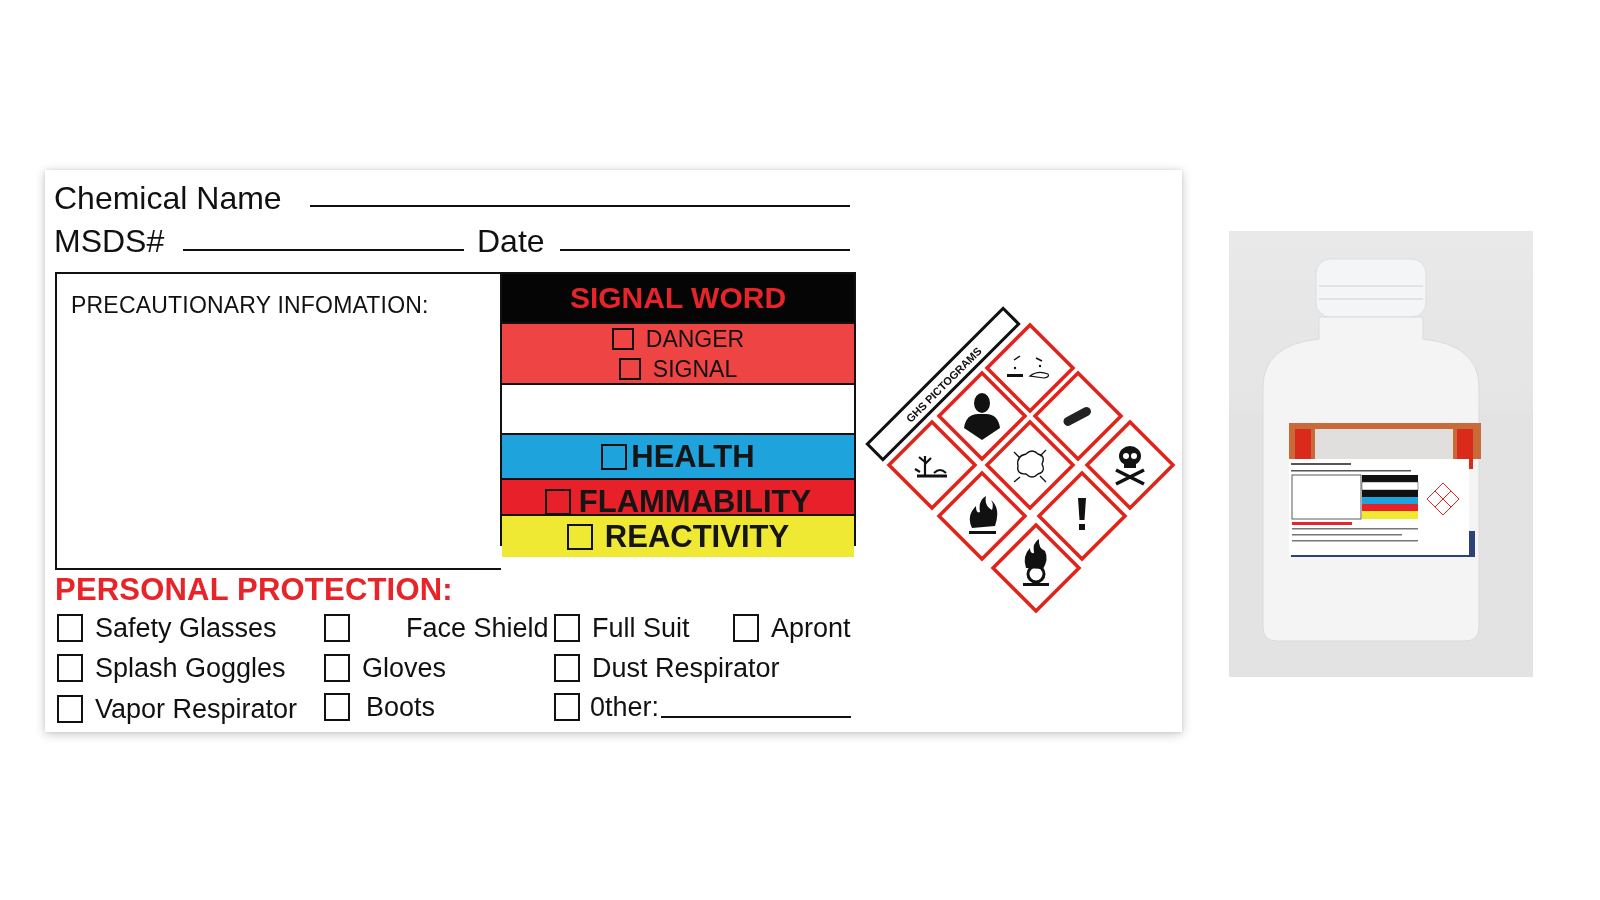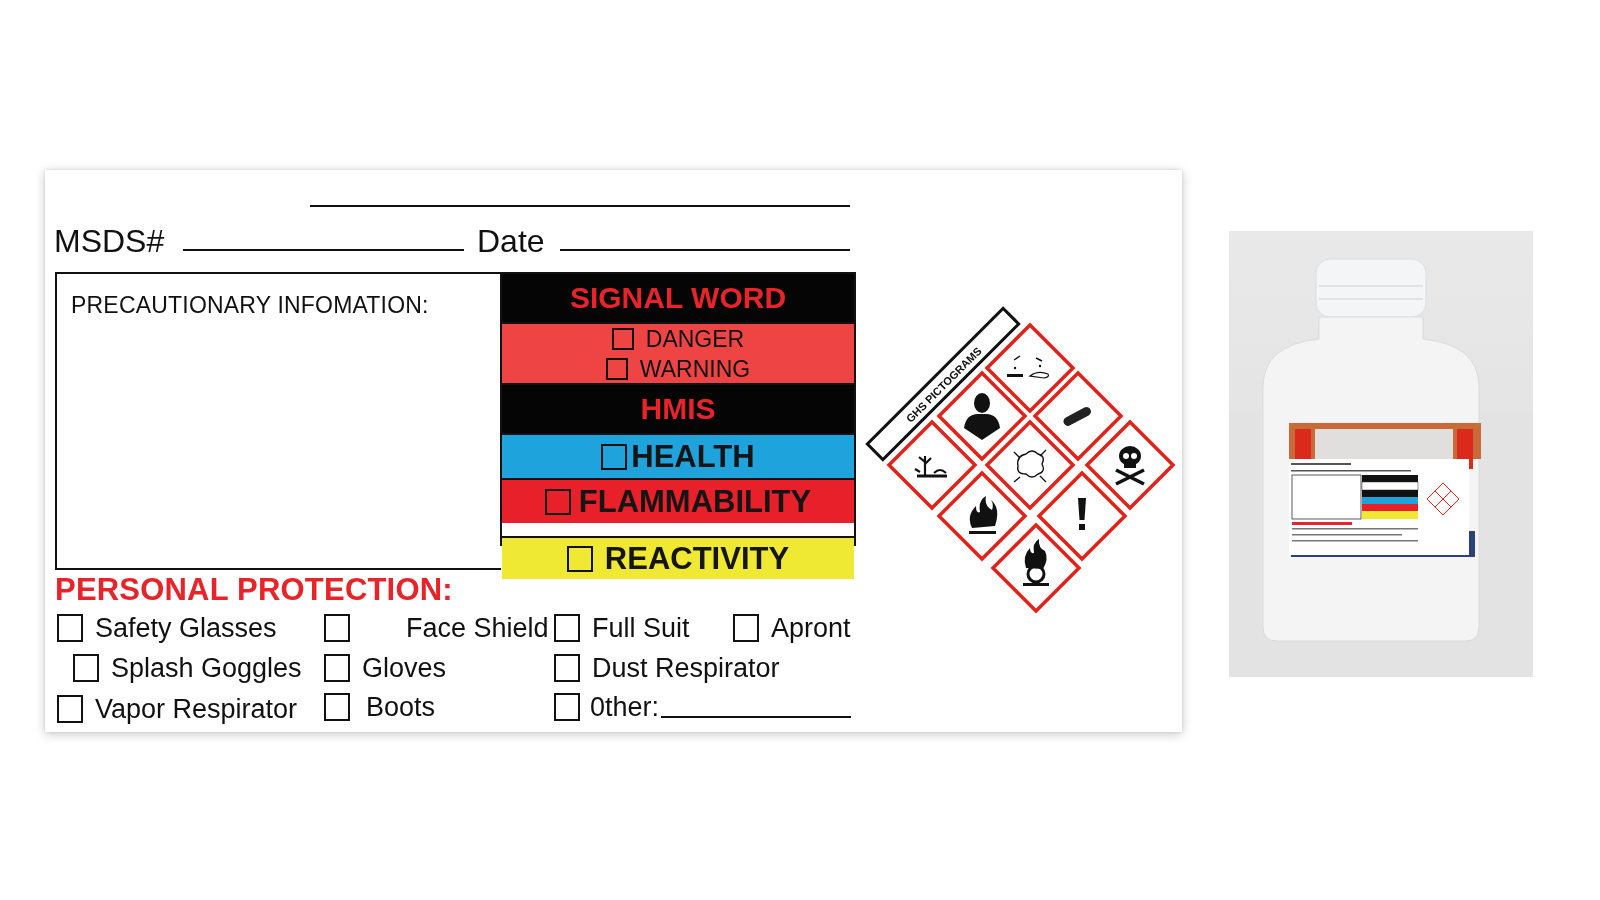--- a/index.html
+++ b/index.html
@@ -47,20 +47,23 @@
     position: absolute; left: 1229px; top: 231px; width: 304px; height: 446px;
     background: linear-gradient(180deg, #e9e9ea 0%, #e4e4e5 45%, #d8d8d9 100%);
     overflow: hidden;
   }
 </style>
 </head>
 <body>
 
 <div class="label-card">
 
+  <div class="field-row" style="top:10px;">
+    <span class="field-label">Chemical Name</span>
+  </div>
   <div class="line" style="left:265px; top:35px; width:540px;"></div>
 
   <div class="field-row" style="top:53px;">
     <span class="field-label">MSDS#</span>
   </div>
   <div class="line" style="left:138px; top:79px; width:281px;"></div>
 
   <div class="field-row" style="left:432px; top:53px;">
     <span class="field-label">Date</span>
   </div>
@@ -74,35 +77,32 @@
     <div class="hmis-row hmis-black" style="top:0; height:48px;">
       <span>SIGNAL WORD</span>
     </div>
     <div class="hmis-row hmis-white" style="top:48px; height:63px;">
       <div class="sig-opt">
         <span class="cb"></span>
         <span>DANGER</span>
       </div>
       <div class="sig-opt">
         <span class="cb"></span>
-        <span>WARNING</span>
+        <span>SIGNAL</span>
       </div>
-    </div>
-    <div class="hmis-row hmis-black" style="top:111px; height:48px;">
-      <span>HMIS</span>
     </div>
     <div class="hmis-row hmis-color" style="top:159px; height:45px; background:#1fa3dd;">
       <span class="cb"></span>
       <span>HEALTH</span>
     </div>
     <div class="hmis-row hmis-color" style="top:204px; height:45px; background:#e8202a;">
       <span class="cb" style="margin-right:8px;"></span>
       <span>FLAMMABILITY</span>
     </div>
-    <div class="hmis-row hmis-color" style="top:262px; height:43px; background:#f0e934;">
+    <div class="hmis-row hmis-color" style="top:240px; height:43px; background:#f0e934;">
       <span class="cb" style="margin-right:12px;"></span>
       <span>REACTIVITY</span>
     </div>
   </div>
 
   <div class="pp-title">PERSONAL PROTECTION:</div>
 
   <div class="pp-item" style="left:12px; top:443px;">
     <span class="cb"></span>
     <span>Safety Glasses</span>
@@ -113,21 +113,21 @@
   </div>
   <div class="pp-item" style="left:509px; top:443px;">
     <span class="cb"></span>
     <span>Full Suit</span>
   </div>
   <div class="pp-item" style="left:688px; top:443px;">
     <span class="cb"></span>
     <span>Apront</span>
   </div>
 
-  <div class="pp-item" style="left:12px; top:483px;margin-left:16px;">
+  <div class="pp-item" style="left:12px; top:483px;">
     <span class="cb"></span>
     <span>Splash Goggles</span>
   </div>
   <div class="pp-item" style="left:279px; top:483px;">
     <span class="cb"></span>
     <span>Gloves</span>
   </div>
   <div class="pp-item" style="left:509px; top:483px;">
     <span class="cb"></span>
     <span>Dust Respirator</span>

